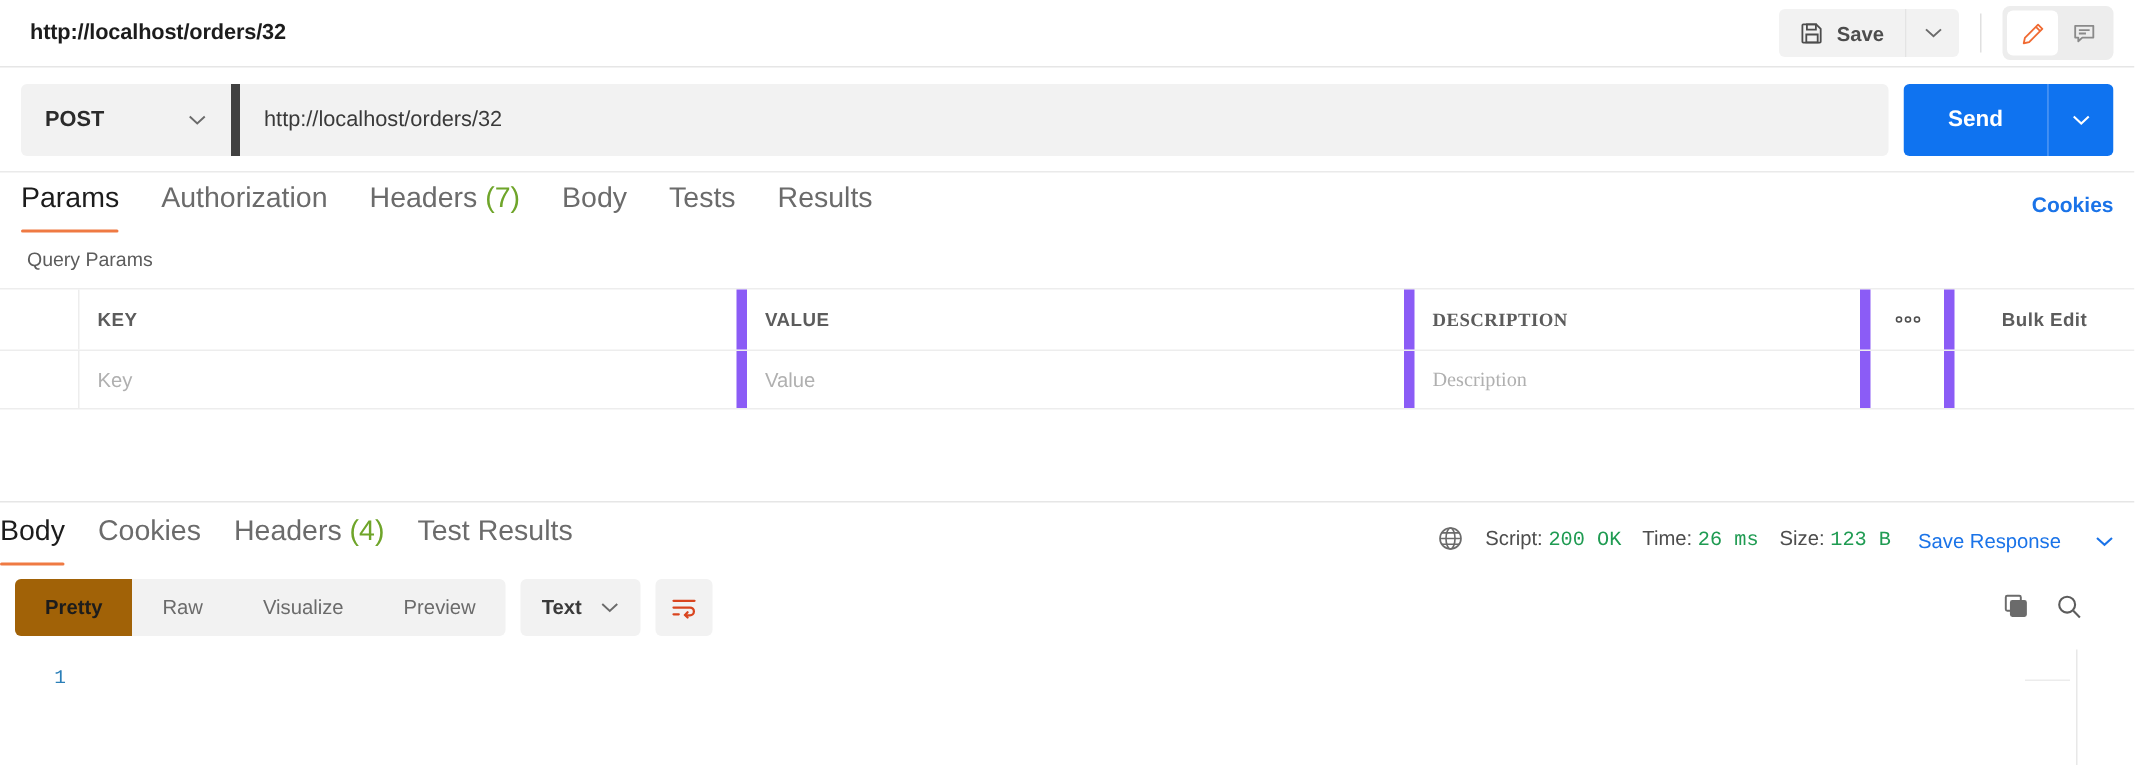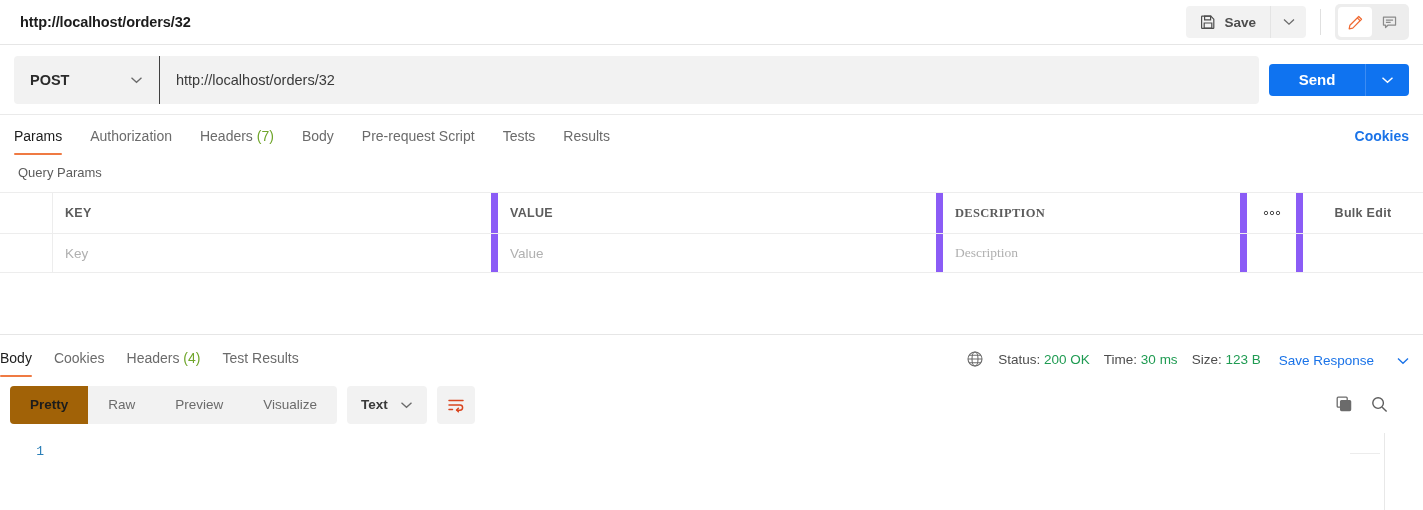--- a/index.html
+++ b/index.html
@@ -60,32 +60,32 @@
     border-bottom: 1px solid #eaeaea;
   }
   .method-url {
     flex: 1; display: flex; align-items: stretch;
     height: 48px; background: #f2f2f2; border-radius: 4px;
     overflow: hidden;
   }
   .method {
     width: 146px; display: flex; align-items: center;
     padding: 0 16px; cursor: pointer;
-    border-right: 1px solid #404040;
+    border-right: 6px solid #404040;
   }
   .method-label { font-size: 14.5px; font-weight: bold; color: #2b2b2b; }
   .method-caret { margin-left: auto; }
   .url-input {
     flex: 1; display: flex; align-items: center;
     padding: 0 16px; font-size: 14.5px; color: #3a3a3a;
     cursor: text;
   }
   .send-group {
     display: flex; align-items: stretch;
-    height: 32px; margin-left: 10px;
+    height: 48px; margin-left: 10px;
     border-radius: 4px; overflow: hidden;
   }
   .send-btn {
     background: #0f73f0; color: #fff;
     font-size: 15px; font-weight: bold;
     display: flex; align-items: center; justify-content: center;
     width: 96px; cursor: pointer;
   }
   .send-caret {
     background: #0f73f0; width: 44px;
@@ -93,21 +93,21 @@
     border-left: 1px solid #3c8cf3; cursor: pointer;
   }
 
   
   .req-tabs {
     height: 40px; display: flex; align-items: flex-end;
     padding: 0 14px 0 14px; position: relative;
   }
   .tab {
     position: relative;
-    font-size: 14px; color: #6b6b6b;
+    font-size: 19px; color: #6b6b6b;
     padding: 0 0 11px 0; margin-right: 28px;
     cursor: pointer; white-space: nowrap;
   }
   .tab.active { color: #1c1c1c; }
   .tab.active::after {
     content: ""; position: absolute; left: 0; right: 0; bottom: 0;
     height: 2.5px; background: #ef7a43; border-radius: 2px;
   }
   .tab-count { color: #6fa52a; }
   .cookies-link {
@@ -156,21 +156,21 @@
     height: 42px; display: flex; align-items: flex-end;
     padding: 0 14px 0 0;
   }
   .resp-tabs .tab { margin-right: 22px; }
   .resp-tabs .tab:first-child { margin-left: 0; }
   .resp-left { display: flex; align-items: flex-end; padding-left: 0; }
   .resp-meta {
     margin-left: auto; display: flex; align-items: center;
     gap: 14px; padding-bottom: 9px; font-size: 13.5px; color: #4d4d4d;
   }
-  .meta-val { color: #1f9b52; font-weight: normal; }
+  .meta-val { color: #1f9b52; font-weight: normal; font-family: Liberation Mono, monospace; }
   .save-resp {
     display: flex; align-items: center; gap: 23px;
     font-size: 13.5px; font-weight: normal; color: #1a73e8;
     padding-bottom: 9px; margin-left: 18px; cursor: pointer;
   }
 
   
   .viewbar {
     height: 55px; display: flex; align-items: center;
     padding: 0 14px 0 10px; gap: 10px;
@@ -307,23 +307,20 @@
     <span>Authorization</span>
   </div>
   <div class="tab">
     <span>Headers</span>
     <span class="tab-count">(7)</span>
   </div>
   <div class="tab">
     <span>Body</span>
   </div>
   <div class="tab">
-    <span>Pre-request Script</span>
-  </div>
-  <div class="tab">
     <span>Tests</span>
   </div>
   <div class="tab">
     <span>Results</span>
   </div>
   <div class="cookies-link">Cookies</div>
 </div>
 
 <div class="qp-label">Query Params</div>
 
@@ -382,26 +379,26 @@
 
   <div class="resp-meta">
     <span>
       <svg width="18" height="18" viewBox="0 0 18 18" fill="none" stroke="#6b6b6b" stroke-width="1.1">
         <circle cx="9" cy="9" r="7"></circle>
         <ellipse cx="9" cy="9" rx="3" ry="7"></ellipse>
         <path d="M2 9h14M3.2 5.2h11.6M3.2 12.8h11.6"></path>
       </svg>
     </span>
     <span>
-      <span>Status:</span>
+      <span>Script:</span>
       <span class="meta-val">200 OK</span>
     </span>
     <span>
       <span>Time:</span>
-      <span class="meta-val">30 ms</span>
+      <span class="meta-val">26 ms</span>
     </span>
     <span>
       <span>Size:</span>
       <span class="meta-val">123 B</span>
     </span>
   </div>
 
   <div class="save-resp">
     <span>Save Response</span>
     <span>
@@ -409,22 +406,22 @@
         <path d="M1 1.6 6 6.2l5-4.6"></path>
       </svg>
     </span>
   </div>
 </div>
 
 <div class="viewbar">
   <div class="seg">
     <div class="seg-item active">Pretty</div>
     <div class="seg-item">Raw</div>
+    <div class="seg-item">Visualize</div>
     <div class="seg-item">Preview</div>
-    <div class="seg-item">Visualize</div>
   </div>
 
   <div class="lang-sel">
     <span>Text</span>
     <span>
       <svg width="13" height="8" viewBox="0 0 13 8" fill="none" stroke="#6b6b6b" stroke-width="1.3">
         <path d="M1.5 1.7 6.5 6.3l5-4.6"></path>
       </svg>
     </span>
   </div>

